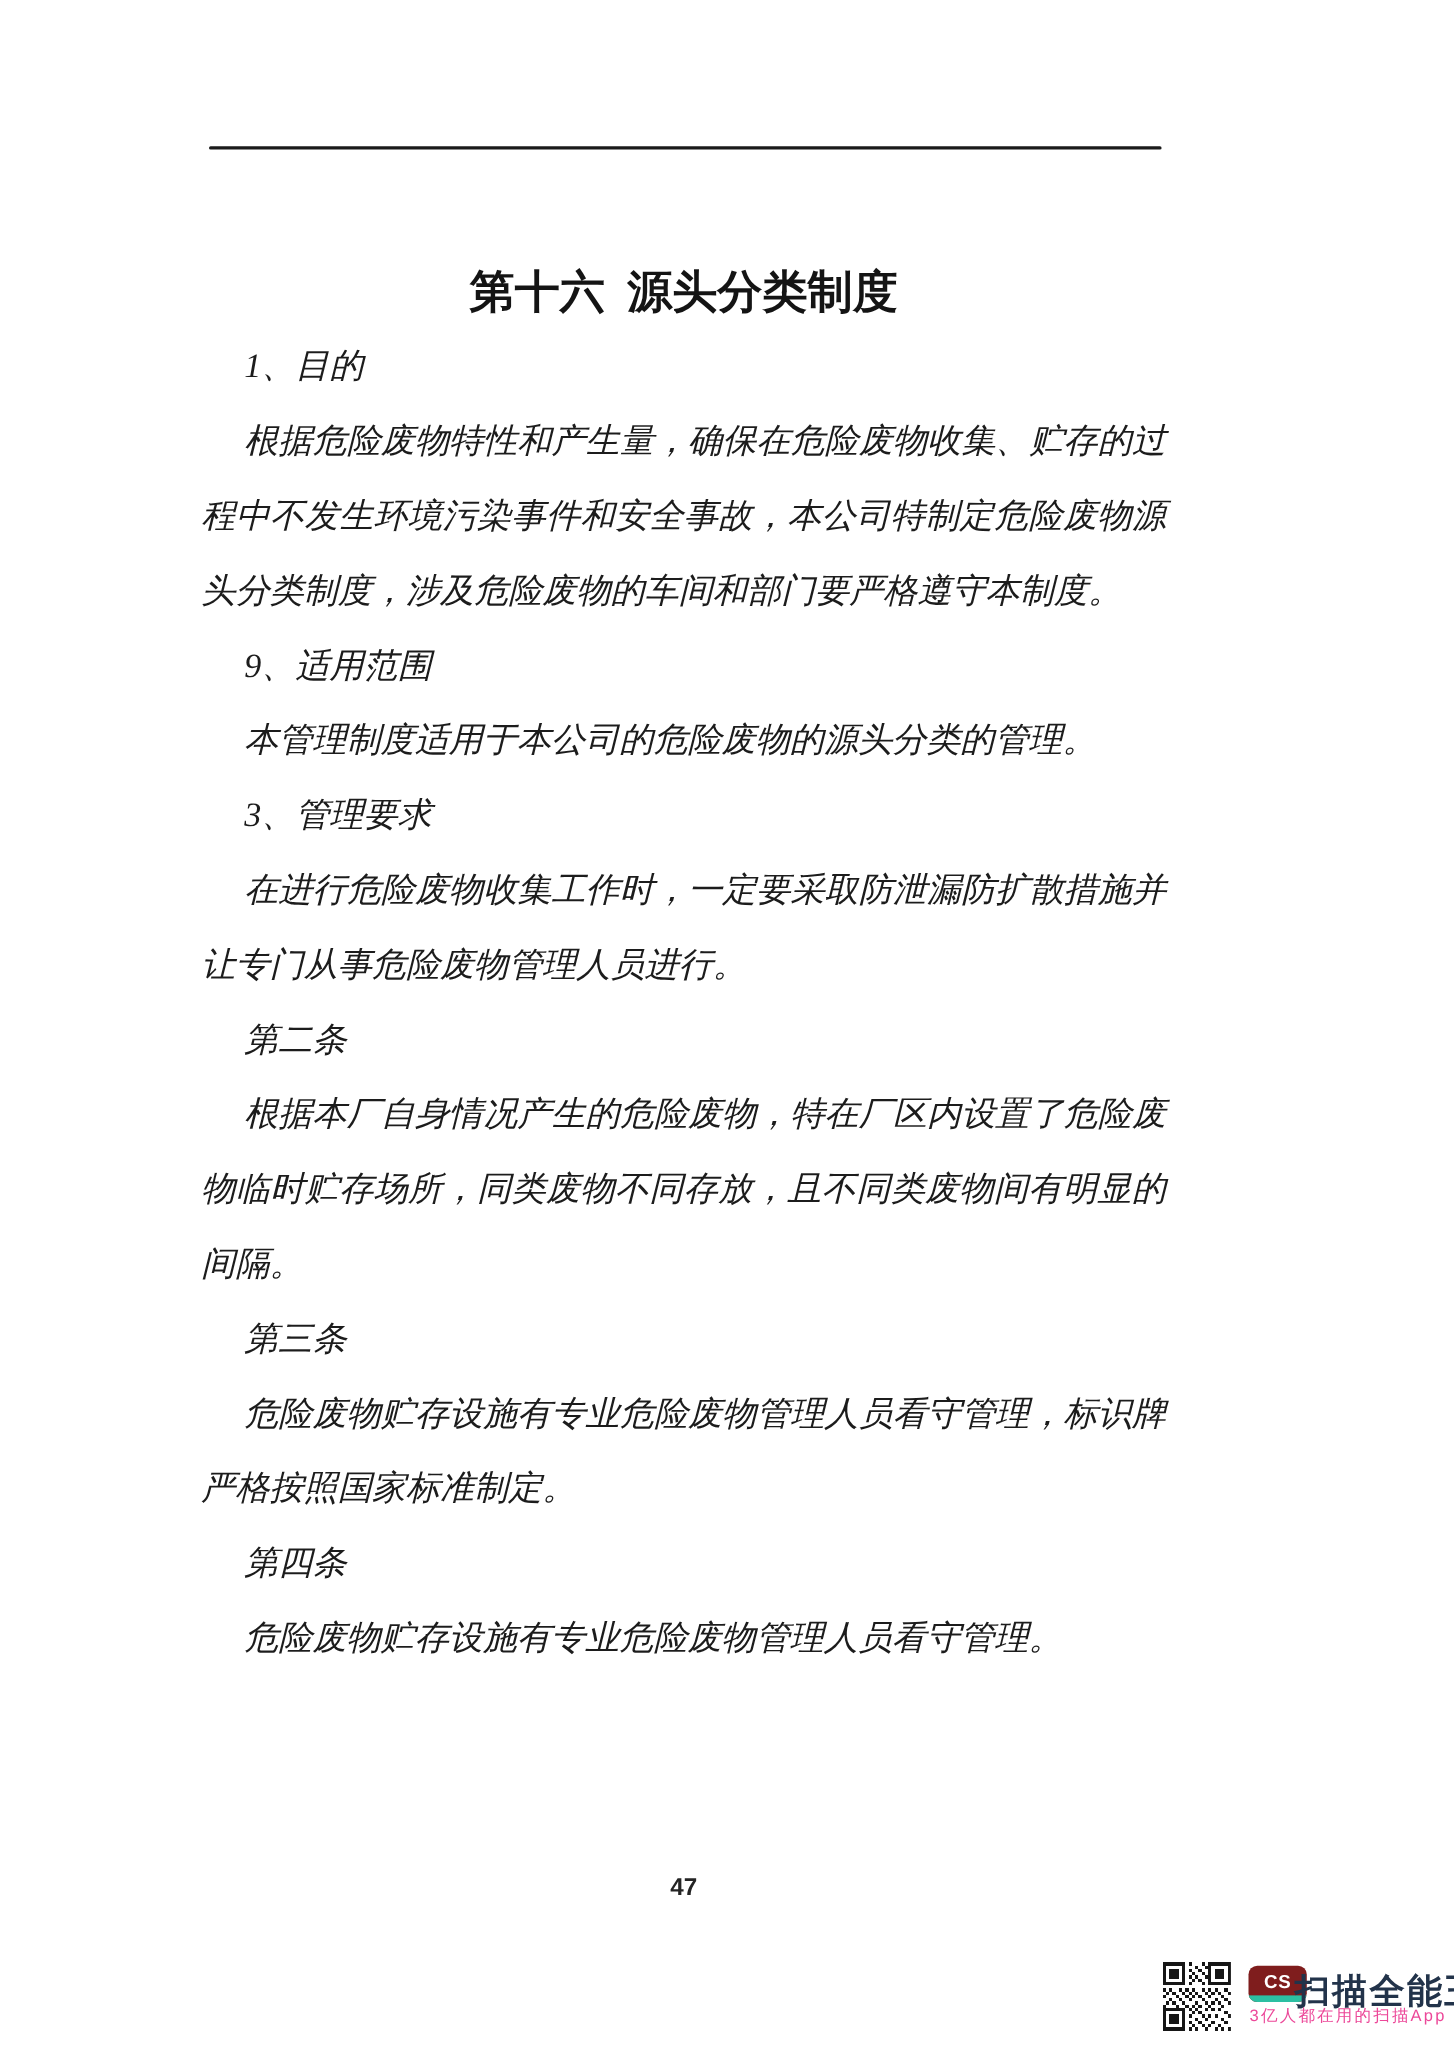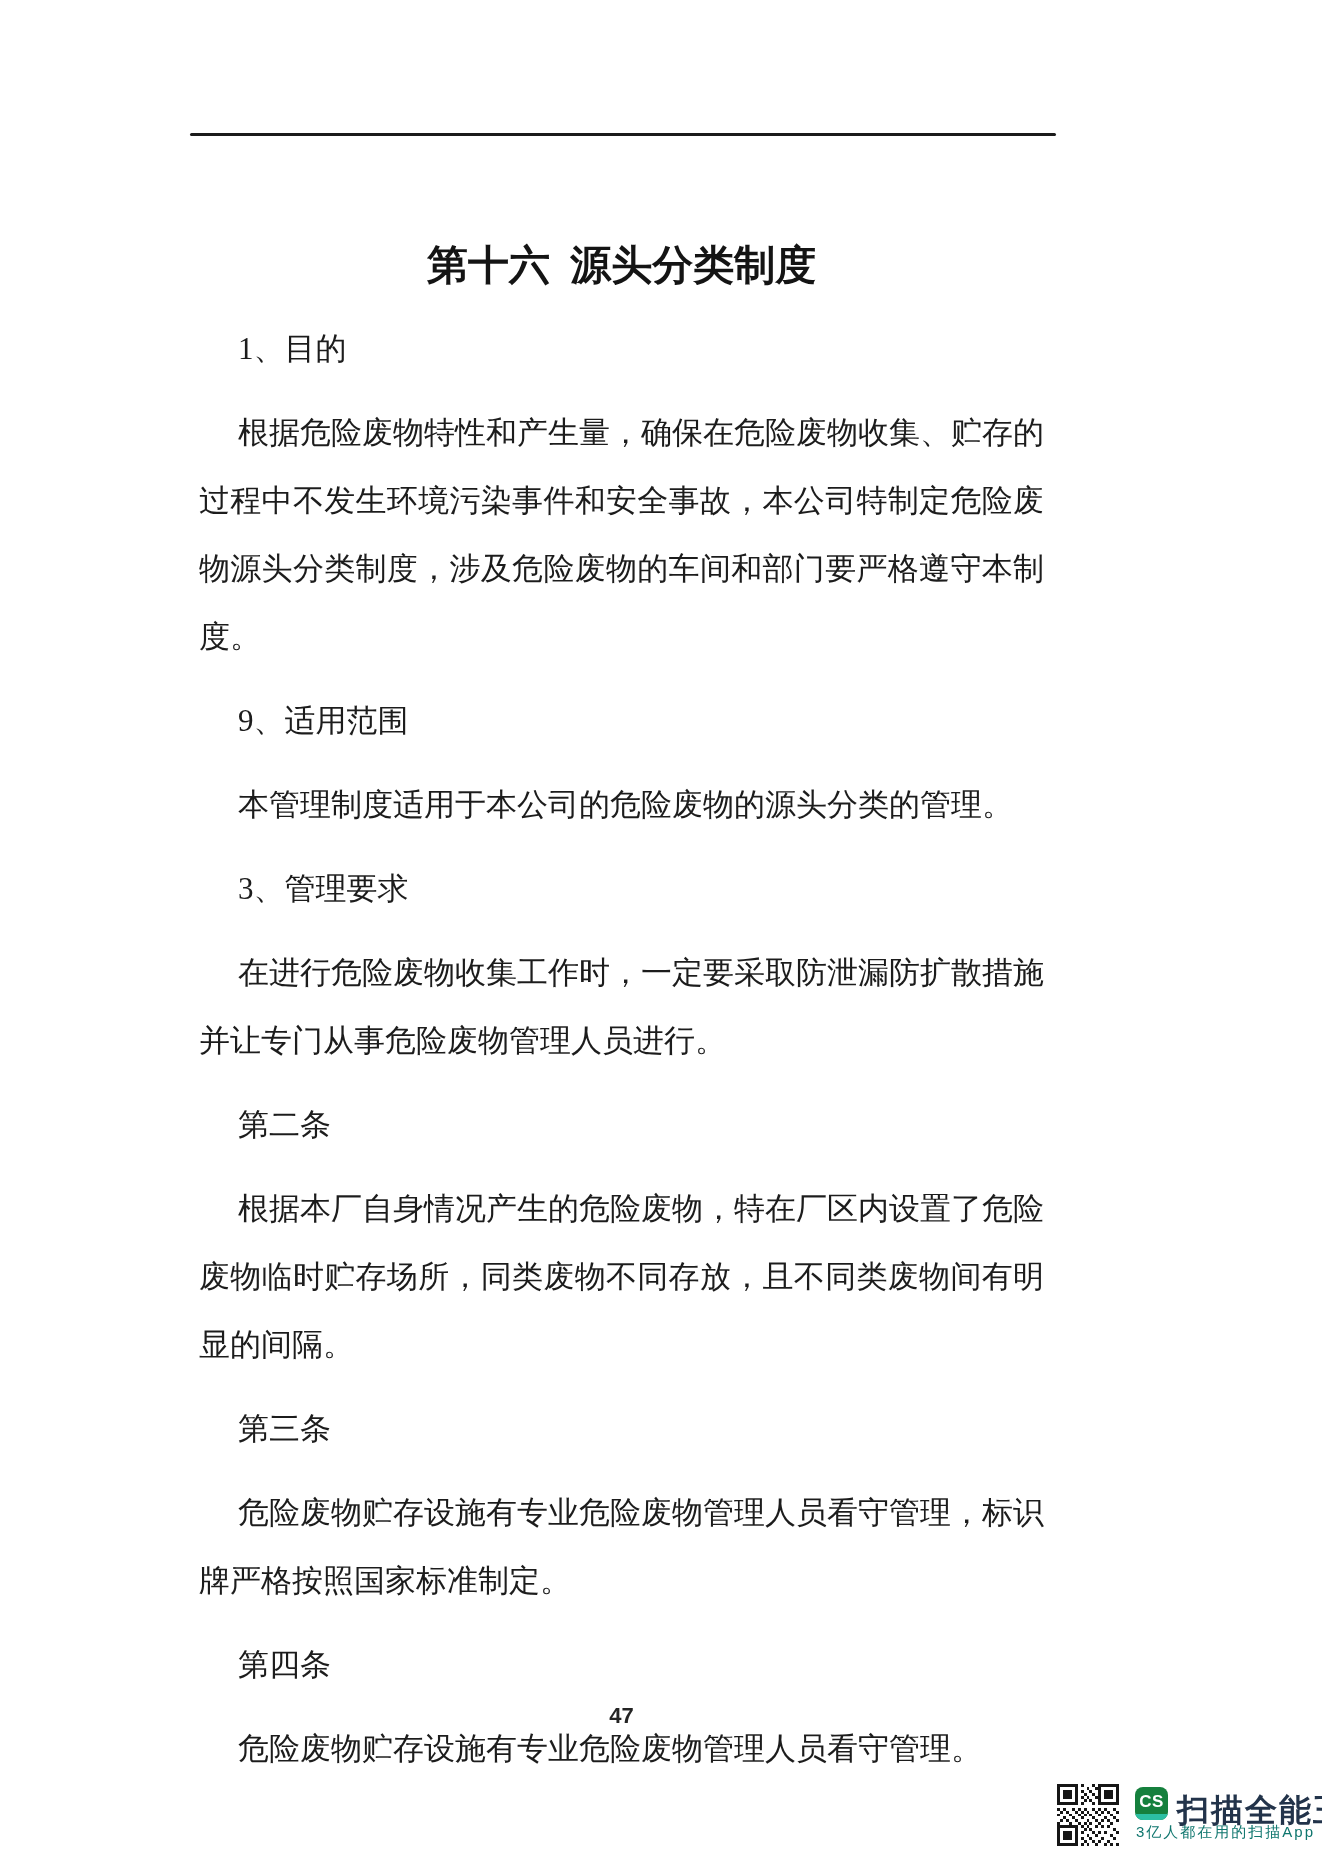--- a/index.html
+++ b/index.html
@@ -36,42 +36,42 @@
   }
   .doc-title {
     margin: 0;
     font-size: 41px;
     font-weight: bold;
     line-height: 67px;
     text-align: center;
     word-spacing: 10px;
     color: #141414;
   }
-  .doc-body p { margin: 16px; text-indent: 39px; }
+  .doc-body p { margin: 0; text-indent: 39px; font-style: italic; }
   .page-number {
     position: absolute;
     left: 183px; top: 1703px; width: 877px;
     text-align: center;
     font-family: "Liberation Sans", "DejaVu Sans", sans-serif;
     font-size: 22px;
     font-weight: bold;
     color: #242424;
   }
   
   .qr {
     position: absolute;
     left: 1057px; top: 1783px;
     width: 62px; height: 64px;
   }
   .cs-badge {
     position: absolute;
     left: 1135px; top: 1787px;
-    width: 33px; height: 33px;
+    width: 53px; height: 33px;
     border-radius: 8px;
-    background: #15803d;
+    background: #7f1d1d;
     overflow: hidden;
   }
   .cs-badge .cs-letters {
     position: absolute;
     left: 0; top: 2px; width: 100%;
     text-align: center;
     font-family: "Liberation Sans", "DejaVu Sans", sans-serif;
     font-weight: bold;
     font-size: 17px;
     color: #ffffff;
@@ -92,21 +92,21 @@
     letter-spacing: 2px;
     color: #22334a;
     white-space: nowrap;
   }
   .wm-tagline {
     position: absolute;
     left: 1136px; top: 1823px;
     font-family: "Liberation Sans", "DejaVu Sans", sans-serif;
     font-size: 15px;
     letter-spacing: 2px;
-    color: #0f766e;
+    color: #ec4899;
     white-space: nowrap;
   }
 </style>
 </head>
 <body>
 
 <div class="page">
 
   <div class="header-rule"></div>
 

